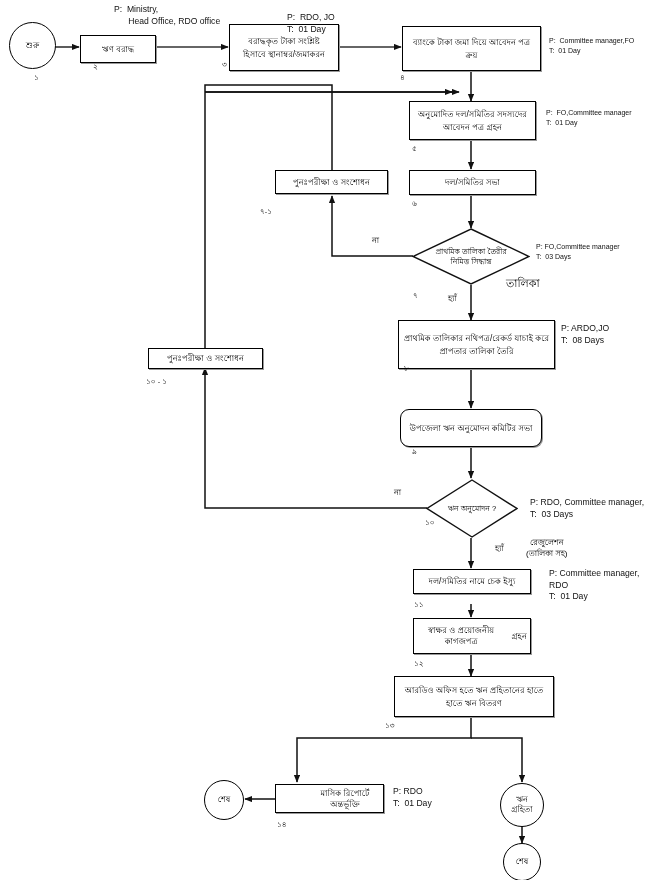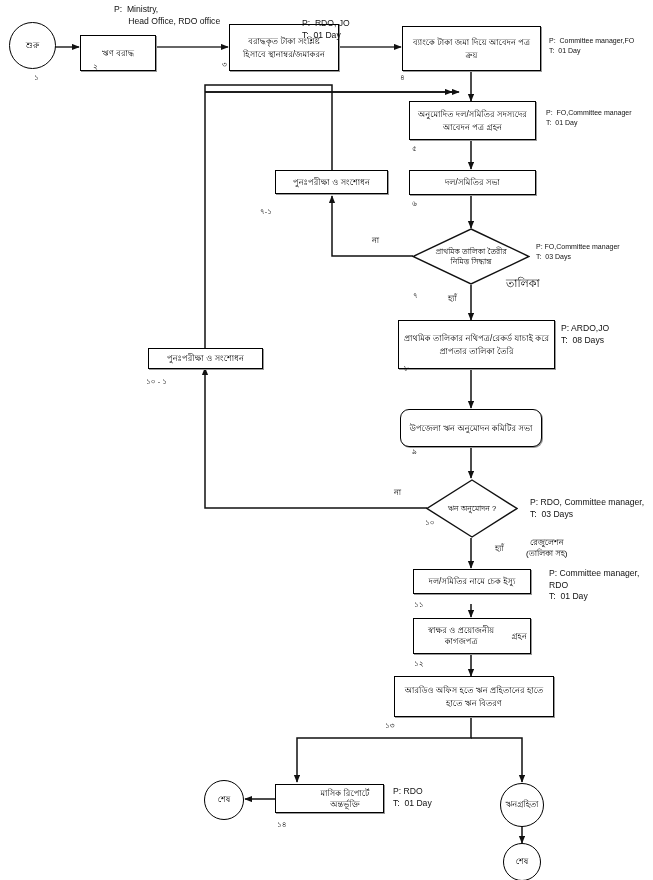--- a/index.html
+++ b/index.html
@@ -83,21 +83,21 @@
       <line x1="205" y1="92" x2="459" y2="92" marker-end="url(#ah)"></line>
       <line x1="205" y1="92" x2="452" y2="92" marker-end="url(#ah)"></line>
     </g>
   </svg>
 
   <div class="node term" style="left:9px;top:22px;width:47px;height:47px;">
     <span class="txt">শুরু</span>
   </div>
   <span class="num" style="left:34px;top:73px;">১</span>
 
-  <div class="node proc" style="left:80px;top:35px;width:76px;height:36px;">
+  <div class="node proc" style="left:80px;top:35px;width:76px;height:28px;">
     <span class="txt">ঋণ বরাদ্ধ</span>
   </div>
   <span class="num" style="left:93px;top:62px;">২</span>
 
   <div class="node proc" style="left:229px;top:24px;width:110px;height:47px;flex-direction:column;">
     <span class="txt">বরাদ্ধকৃত টাকা সংশ্লিষ্ট</span>
     <span class="txt">হিসাবে স্থানাম্বর/জমাকরন</span>
   </div>
   <span class="num" style="left:222px;top:60px;">৩</span>
 
@@ -177,32 +177,32 @@
 
   <div class="node proc" style="left:275px;top:784px;width:109px;height:29px;padding-left:31px;">
     <span class="txt">মাসিক রিপোর্টে অন্তর্ভূক্তি</span>
   </div>
   <span class="num" style="left:277px;top:820px;">১৪</span>
 
   <div class="node term" style="left:204px;top:780px;width:40px;height:40px;">
     <span class="txt">শেষ</span>
   </div>
 
-  <div class="node term" style="left:500px;top:783px;width:44px;height:44px;flex-direction:row;">
+  <div class="node term" style="left:500px;top:783px;width:44px;height:44px;flex-direction:column;">
     <span class="txt">ঋন</span>
     <span class="txt">গ্রহিতা</span>
   </div>
 
   <div class="node term" style="left:503px;top:843px;width:38px;height:38px;">
     <span class="txt">শেষ</span>
   </div>
 
   <div class="ann big" style="left:114px;top:4px;">P:  Ministry,
       Head Office, RDO office</div>
-  <div class="ann big" style="left:287px;top:18px;margin-left:15px;">P:  RDO, JO
+  <div class="ann big" style="left:287px;top:12px;">P:  RDO, JO
 T:  01 Day</div>
   <div class="ann" style="left:549px;top:36px;">P:  Committee manager,FO
 T:  01 Day</div>
   <div class="ann" style="left:546px;top:108px;">P:  FO,Committee manager
 T:  01 Day</div>
   <div class="ann" style="left:536px;top:242px;">P: FO,Committee manager
 T:  03 Days</div>
   <div class="ann big" style="left:561px;top:323px;">P: ARDO,JO
 T:  08 Days</div>
   <div class="ann big" style="left:530px;top:497px;">P: RDO, Committee manager,

